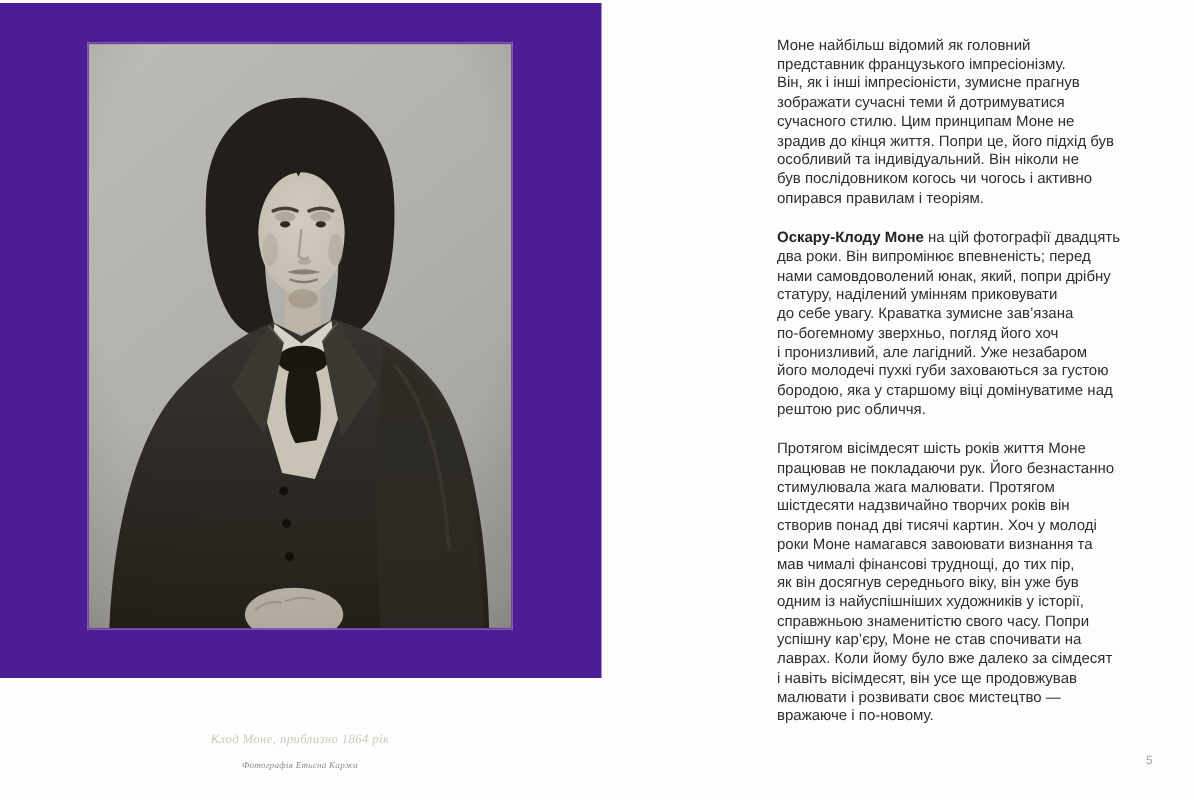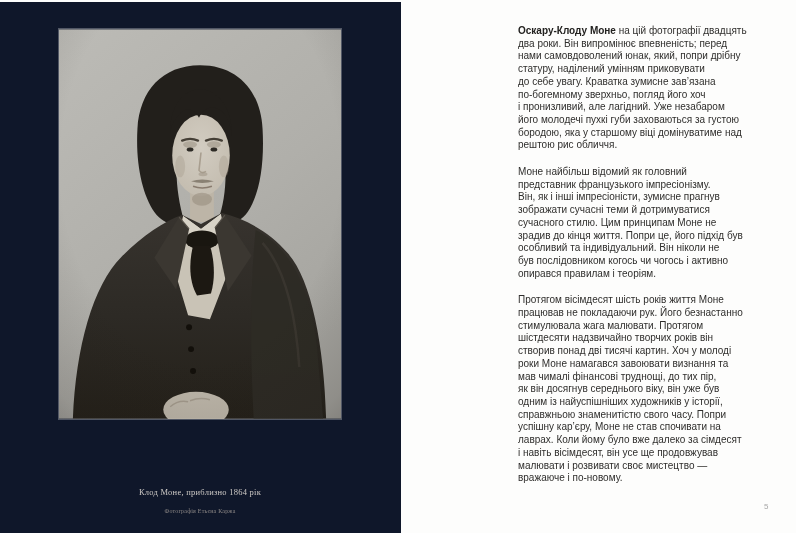--- a/index.html
+++ b/index.html
@@ -7,22 +7,23 @@
     width:796px;height:533px;
     background:#ffffff;
     font-family:"Liberation Sans",sans-serif;
     overflow:hidden;
   }
   .page{
     position:relative;width:796px;height:533px;background:#fdfdfc;
   }
   
   .left-panel{
-    position:absolute;left:0;top:2px;width:401px;height:531px;
-    background:#0f172a;
+    position:absolute;left:0;top:2px;width:401px;height:450px;
+    background:#4c1d95;
+    font-style:italic;
   }
   .photo{
     position:absolute;left:58px;top:26px;width:284px;height:392px;
     border:1px solid rgba(255,255,255,0.28);
     box-sizing:border-box;
     overflow:hidden;
   }
   .photo svg{display:block;width:282px;height:390px;}
   .caption{
     position:absolute;left:58px;top:485px;width:284px;
@@ -143,39 +144,39 @@
       </svg>
     </div>
 
     <div class="caption">Клод Моне, приблизно 1864 рік</div>
 
     <div class="credit">Фотографія Етьєна Каржа</div>
   </div>
 
   <div>
     <div class="text-col">
+      <p>Моне найбільш відомий як головний
+представник французького імпресіонізму.
+Він, як і інші імпресіоністи, зумисне прагнув
+зображати сучасні теми й дотримуватися
+сучасного стилю. Цим принципам Моне не
+зрадив до кінця життя. Попри це, його підхід був
+особливий та індивідуальний. Він ніколи не
+був послідовником когось чи чогось і активно
+опирався правилам і теоріям.</p>
       <p><strong>Оскару-Клоду Моне</strong><span> на цій фотографії двадцять
 два роки. Він випромінює впевненість; перед
 нами самовдоволений юнак, який, попри дрібну
 статуру, наділений умінням приковувати
 до себе увагу. Краватка зумисне зав’язана
 по-богемному зверхньо, погляд його хоч
 і пронизливий, але лагідний. Уже незабаром
 його молодечі пухкі губи заховаються за густою
 бородою, яка у старшому віці домінуватиме над
 рештою рис обличчя.</span></p>
-      <p>Моне найбільш відомий як головний
-представник французького імпресіонізму.
-Він, як і інші імпресіоністи, зумисне прагнув
-зображати сучасні теми й дотримуватися
-сучасного стилю. Цим принципам Моне не
-зрадив до кінця життя. Попри це, його підхід був
-особливий та індивідуальний. Він ніколи не
-був послідовником когось чи чогось і активно
-опирався правилам і теоріям.</p>
       <p>Протягом вісімдесят шість років життя Моне
 працював не покладаючи рук. Його безнастанно
 стимулювала жага малювати. Протягом
 шістдесяти надзвичайно творчих років він
 створив понад дві тисячі картин. Хоч у молоді
 роки Моне намагався завоювати визнання та
 мав чималі фінансові труднощі, до тих пір,
 як він досягнув середнього віку, він уже був
 одним із найуспішніших художників у історії,
 справжньою знаменитістю свого часу. Попри

